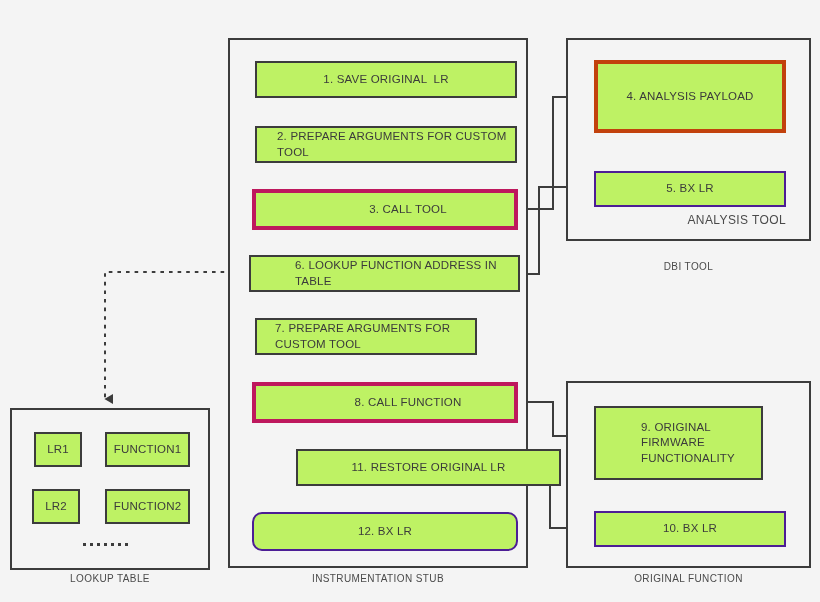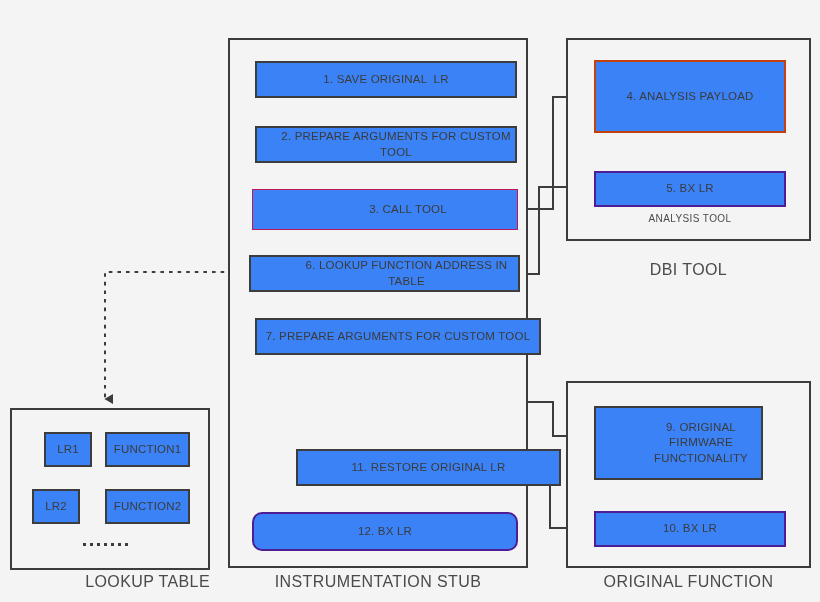--- a/index.html
+++ b/index.html
@@ -26,48 +26,48 @@
     background: #f4f4f4;
     box-sizing: border-box;
   }
   
   .node {
     position: absolute;
     box-sizing: border-box;
     display: flex;
     align-items: center;
     justify-content: center;
-    text-align: center;
-    background: #3b82f6;
+    text-align: left;
+    background: #bef264;
     font-size: 11.5px;
     letter-spacing: 0.2px;
     color: #3b3b3b;
     line-height: 1.35;
     white-space: pre-wrap;
   }
   .node.dark   { border: 2px solid #3c3c3c; }
-  .node.cyan   { border: 1px solid #be185d; padding-left: 46px; }
+  .node.cyan   { border: 4px solid #be185d; padding-left: 46px; }
   .node.blue   { border: 2px solid #4c1d95; }
-  .node.pink   { border: 2px solid #c2410c; }
+  .node.pink   { border: 4px solid #c2410c; }
 
   
   .caption {
     position: absolute;
-    font-size: 16px;
+    font-size: 10px;
     letter-spacing: 0.4px;
     color: #4a4a4a;
     text-align: center;
     white-space: nowrap;
   }
   .inner-caption {
     position: absolute;
-    font-size: 10px;
+    font-size: 12px;
     letter-spacing: 0.4px;
     color: #4a4a4a;
-    text-align: center;
+    text-align: right;
     white-space: nowrap;
   }
   
   .dots {
     position: absolute;
     display: flex;
     gap: 4px;
     align-items: center;
   }
   .dots i {
@@ -125,50 +125,51 @@
 
     
     <path d="M594,528 L550,528 L550,467 L520,467" stroke="#3c3c3c" stroke-width="2" fill="none" marker-end="url(#arrow)"></path>
 
      LOOKUP TABLE --&gt;
     <path d="M249,272 L105,272 L105,399" stroke="#3c3c3c" stroke-width="2" fill="none" stroke-dasharray="1.6 7" stroke-linecap="square" marker-end="url(#arrowdot)"></path>
   </svg>
 
   <div class="container" style="left:10px; top:408px; width:200px; height:162px;"></div>
 
-  <div class="node dark" style="left:44px; top:432px; width:48px; height:35px;">LR1</div>
+  <div class="node dark" style="left:34px; top:432px; width:48px; height:35px;">LR1</div>
   <div class="node dark" style="left:105px; top:432px; width:85px; height:35px;">FUNCTION1</div>
 
   <div class="node dark" style="left:32px; top:489px; width:48px; height:35px;">LR2</div>
   <div class="node dark" style="left:105px; top:489px; width:85px; height:35px;">FUNCTION2</div>
 
   <div class="dots" style="left:83px; top:543px;">
     <i></i>
       <i></i>
       <i></i>
       <i></i>
       <i></i>
       <i></i>
       <i></i>
   </div>
 
-  <div class="caption" style="left:10px; top:573px; width:200px;text-align:right;">LOOKUP TABLE</div>
+  <div class="caption" style="left:10px; top:573px; width:200px;">LOOKUP TABLE</div>
 
   <div class="container" style="left:228px; top:38px; width:300px; height:530px;"></div>
 
   <div class="node dark" style="left:255px; top:61px; width:262px; height:37px;">1. SAVE ORIGINAL  LR</div>
 
   <div class="node dark" style="left:255px; top:126px; width:262px; height:37px;padding-left:20px;">2. PREPARE ARGUMENTS FOR CUSTOM TOOL</div>
 
   <div class="node cyan" style="left:252px; top:189px; width:266px; height:41px;">3. CALL TOOL</div>
 
   <div class="node dark" style="left:249px; top:255px; width:271px; height:37px;padding-left:44px;">6. LOOKUP FUNCTION ADDRESS IN TABLE</div>
 
-  <div class="node dark" style="left:255px; top:318px; width:286px; height:37px;">7. PREPARE ARGUMENTS FOR CUSTOM TOOL</div>
+  <div class="node dark" style="left:255px; top:318px; width:222px; height:37px;padding-left:18px;">7. PREPARE ARGUMENTS FOR CUSTOM TOOL</div>
 
+  <div class="node cyan" style="left:252px; top:382px; width:266px; height:41px;">8. CALL FUNCTION</div>
 
   <div class="node dark" style="left:255px; top:449px; width:265px; height:37px;margin-left:41px;">11. RESTORE ORIGINAL LR</div>
 
   <div class="node blue" style="left:252px; top:512px; width:266px; height:39px;border-radius:10px;">12. BX LR</div>
 
   <div class="caption" style="left:228px; top:573px; width:300px;">INSTRUMENTATION STUB</div>
 
   <div class="container" style="left:566px; top:38px; width:245px; height:203px;"></div>
 
   <div class="node pink" style="left:594px; top:60px; width:192px; height:73px;">4. ANALYSIS PAYLOAD</div>

